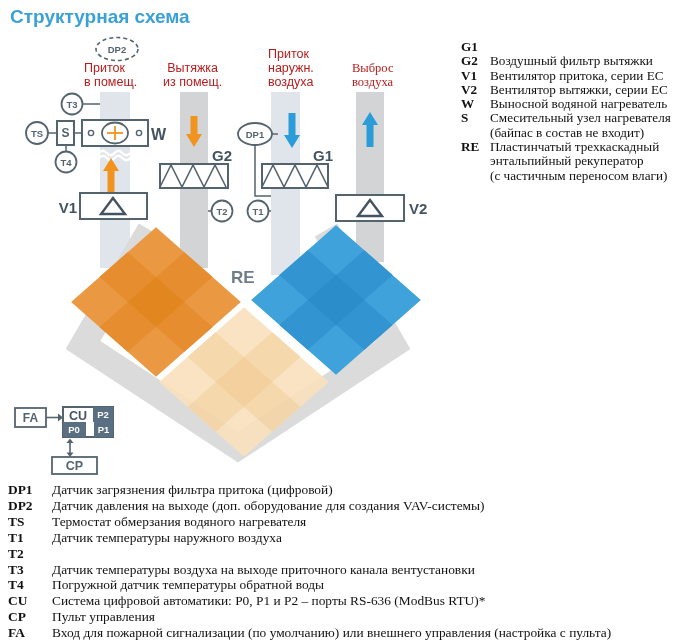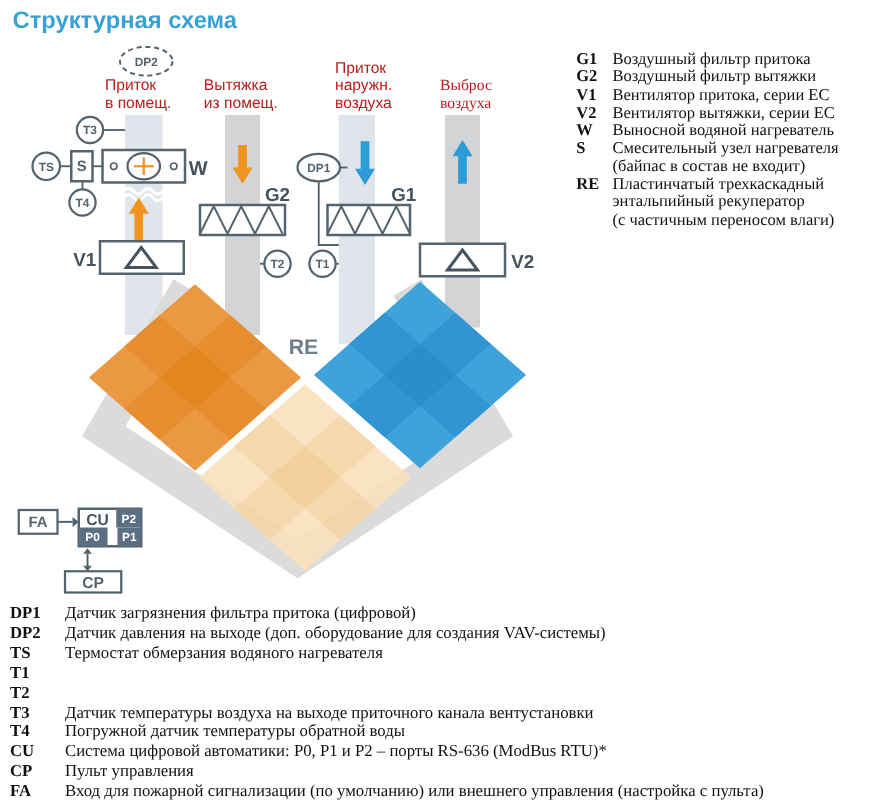--- a/index.html
+++ b/index.html
@@ -1,21 +1,21 @@
 <!DOCTYPE html>
 <html><head>
 <meta charset="utf-8">
 <style>
   html,body{margin:0;padding:0;background:#fff;}
   .page{position:relative;width:700px;height:641px;background:#fff;overflow:hidden;
         font-family:"Liberation Sans",sans-serif;}
   .title{position:absolute;left:10px;top:6px;font-size:19px;font-weight:bold;color:#3AA1D6;}
   .col-label{position:absolute;font-size:12.5px;line-height:14px;color:#b91c1c;white-space:pre-line;}
   #col1{left:84px;top:61px;}
-  #col2{left:163px;top:61px;}
+  #col2{left:163px;top:61px;text-align:center;}
   #col3{left:268px;top:47px;}
   #col4{left:352px;top:61px;font-family:Liberation Serif, serif;}
   svg{position:absolute;left:0;top:0;}
   .legend-right{position:absolute;left:461px;top:40px;width:237px;
                 font-family:"Liberation Serif",serif;font-size:13.2px;line-height:14.3px;color:#111;}
   .legend-bottom{position:absolute;left:8px;top:482px;width:690px;
                  font-family:"Liberation Serif",serif;font-size:13.4px;line-height:15.9px;color:#111;}
   .lg-row{display:flex;align-items:flex-start;}
   .lg-key{font-weight:bold;flex:none;}
   .legend-right .lg-key{width:29px;}
@@ -194,21 +194,20 @@
 из помещ.</div>
   <div class="col-label" id="col3">Приток
 наружн.
 воздуха</div>
   <div class="col-label" id="col4">Выброс
 воздуха</div>
 
   <div class="legend-right">
     <div class="lg-row">
         <span class="lg-key">G1</span>
-        <span class="lg-text">Воздушный фильтр притока</span>
       </div>
     <div class="lg-row">
         <span class="lg-key">G2</span>
         <span class="lg-text">Воздушный фильтр вытяжки</span>
       </div>
     <div class="lg-row">
         <span class="lg-key">V1</span>
         <span class="lg-text">Вентилятор притока, серии ЕС</span>
       </div>
     <div class="lg-row">
@@ -240,20 +239,21 @@
     <div class="lg-row">
         <span class="lg-key">DP2</span>
         <span class="lg-text">Датчик давления на выходе (доп. оборудование для создания VAV-системы)</span>
       </div>
     <div class="lg-row">
         <span class="lg-key">TS</span>
         <span class="lg-text">Термостат обмерзания водяного нагревателя</span>
       </div>
     <div class="lg-row">
         <span class="lg-key">T1</span>
+        <span class="lg-text">Датчик температуры наружного воздуха</span>
       </div>
     <div class="lg-row">
         <span class="lg-key">T2</span>
       </div>
     <div class="lg-row">
         <span class="lg-key">T3</span>
         <span class="lg-text">Датчик температуры воздуха на выходе приточного канала вентустановки</span>
       </div>
     <div class="lg-row">
         <span class="lg-key">T4</span>

